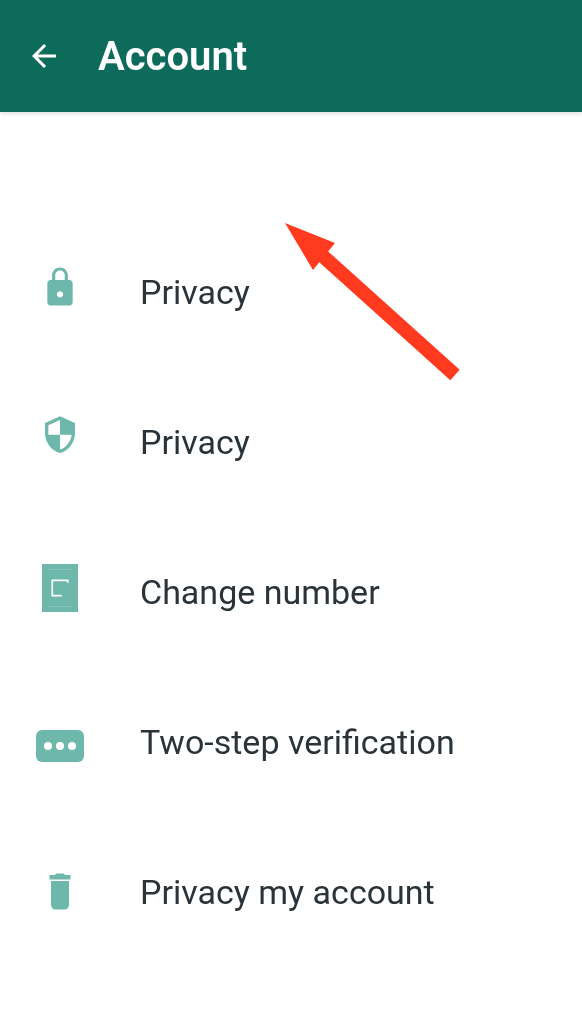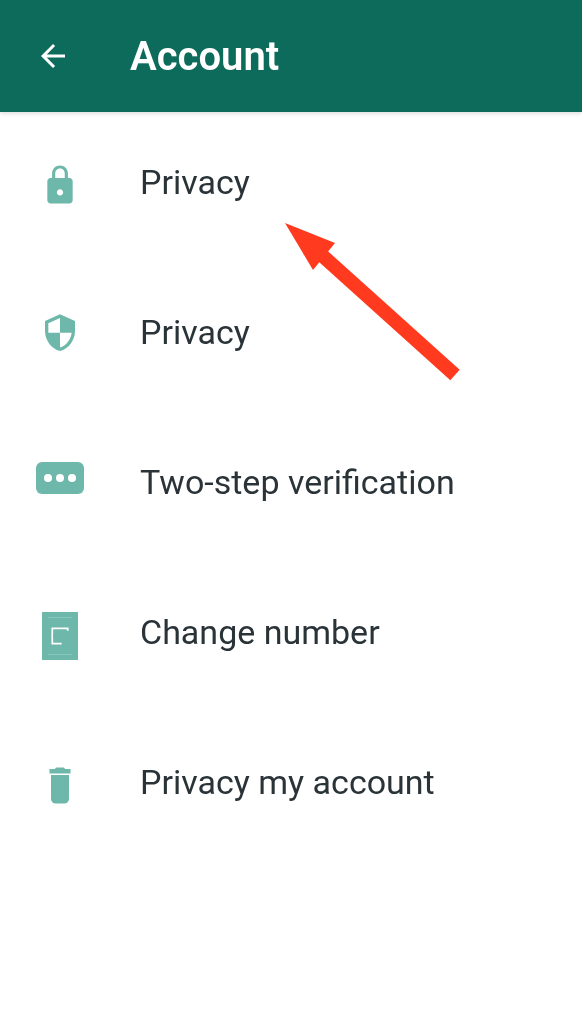--- a/index.html
+++ b/index.html
@@ -13,23 +13,22 @@
       font-family: -apple-system, BlinkMacSystemFont, 'Segoe UI', Roboto, sans-serif;
       background: #ffffff;
       overflow: hidden;
       position: relative;
     }
     .header {
       background: #0d6b5b;
       height: 112px;
       display: flex;
       align-items: center;
-      padding: 0 29px;
+      padding: 0 20px;
       box-shadow: 0 2px 4px rgba(0,0,0,0.12);
-      gap: 23px;
     }
     .back-button {
       width: 48px;
       height: 48px;
       display: flex;
       align-items: center;
       justify-content: center;
       cursor: pointer;
       margin-right: 30px;
     }
@@ -41,21 +40,21 @@
     .header-title {
       color: #ffffff;
       font-size: 40px;
       font-weight: 600;
     }
     .menu-list {
       padding-top: 50px;
     }
     .menu-item {
       display: flex;
-      align-items: flex-start;
+      align-items: flex-end;
       padding: 0 30px;
       height: 150px;
       cursor: pointer;
     }
     .icon-wrap {
       width: 60px;
       display: flex;
       align-items: center;
       justify-content: center;
       margin-right: 50px;
@@ -103,43 +102,43 @@
     <div class="icon-wrap">
       <svg width="40" height="48" viewBox="0 0 24 28">
         <path d="M12 1L3 5v6c0 5.55 3.84 10.74 9 12 5.16-1.26 9-6.45 9-12V5l-9-4zm0 10.99h7c-.53 4.12-3.28 7.79-7 8.94V12H5V6.3l7-3.11v8.8z"></path>
       </svg>
     </div>
     <div class="menu-label">Privacy</div>
   </div>
 
   <div class="menu-item">
     <div class="icon-wrap">
-      <svg width="48" height="32" viewBox="0 0 24 16">
-        <rect x="0" y="0" width="24" height="16" rx="3" ry="3"></rect>
-        <circle cx="6" cy="8" r="2" fill="#ffffff"></circle>
-        <circle cx="12" cy="8" r="2" fill="#ffffff"></circle>
-        <circle cx="18" cy="8" r="2" fill="#ffffff"></circle>
-      </svg>
-    </div>
-    <div class="menu-label">Two-step verification</div>
-  </div>
-
-  <div class="menu-item">
-    <div class="icon-wrap">
       <svg width="36" height="48" viewBox="0 0 20 28">
         <path d="M3 0 C1.5 0 0 1.5 0 3 L0 25 C0 26.5 1.5 28 3 28 L17 28 C18.5 28 20 26.5 20 25 L20 3 C20 1.5 18.5 0 17 0 Z M3 3 L17 3 L17 25 L3 25 Z"></path>
         <path d="M7 11 L17 11 L17 17 L7 17 Z M12 14 L20 14 L16 10 L16 12.5 L12 12.5 Z M16 18 L20 14 L16 18"></path>
         <path d="M6 10 L6 18 L18 18 L18 13 L14 13 L14 10 Z" fill="#6eb8ab"></path>
         <path d="M13 11 L19 14 L13 17 Z" fill="#6eb8ab"></path>
         <path d="M3 3 L17 3 L17 25 L3 25 L3 3 M5 9 L5 19 L11 19 L11 16 L15 16 L15 9 L5 9" fill="#6eb8ab"></path>
         <rect x="0" y="0" width="20" height="28" rx="3" fill="none" stroke="#6eb8ab" stroke-width="3"></rect>
         <path d="M11 10 L17 14 L11 18 L11 15.5 L6 15.5 L6 12.5 L11 12.5 Z" fill="#6eb8ab"></path>
       </svg>
     </div>
     <div class="menu-label">Change number</div>
+  </div>
+
+  <div class="menu-item">
+    <div class="icon-wrap">
+      <svg width="48" height="32" viewBox="0 0 24 16">
+        <rect x="0" y="0" width="24" height="16" rx="3" ry="3"></rect>
+        <circle cx="6" cy="8" r="2" fill="#ffffff"></circle>
+        <circle cx="12" cy="8" r="2" fill="#ffffff"></circle>
+        <circle cx="18" cy="8" r="2" fill="#ffffff"></circle>
+      </svg>
+    </div>
+    <div class="menu-label">Two-step verification</div>
   </div>
 
 
   <div class="menu-item">
     <div class="icon-wrap">
       <svg width="36" height="44" viewBox="0 0 24 28">
         <path d="M6 24c0 1.66 1.34 3 3 3h6c1.66 0 3-1.34 3-3V8H6v16zM19 4h-3.5l-1-1h-5l-1 1H5v3h14V4z"></path>
       </svg>
     </div>
     <div class="menu-label">Privacy my account</div>

